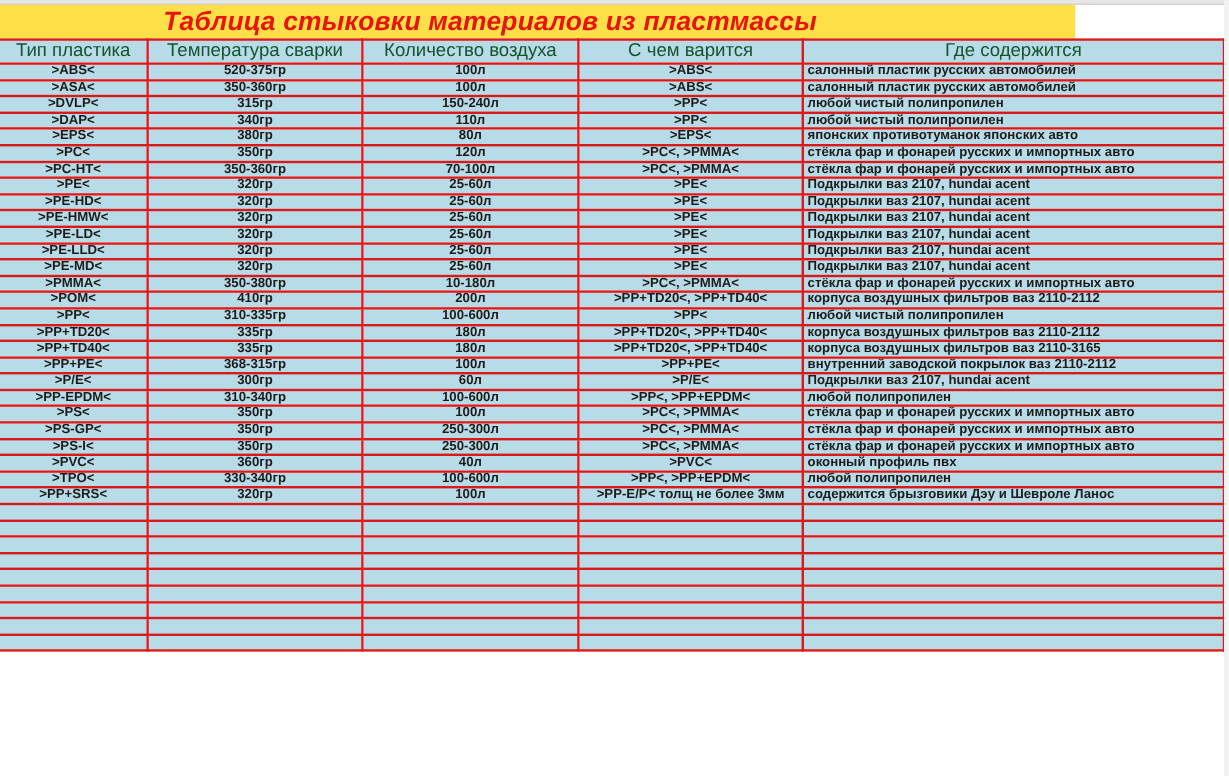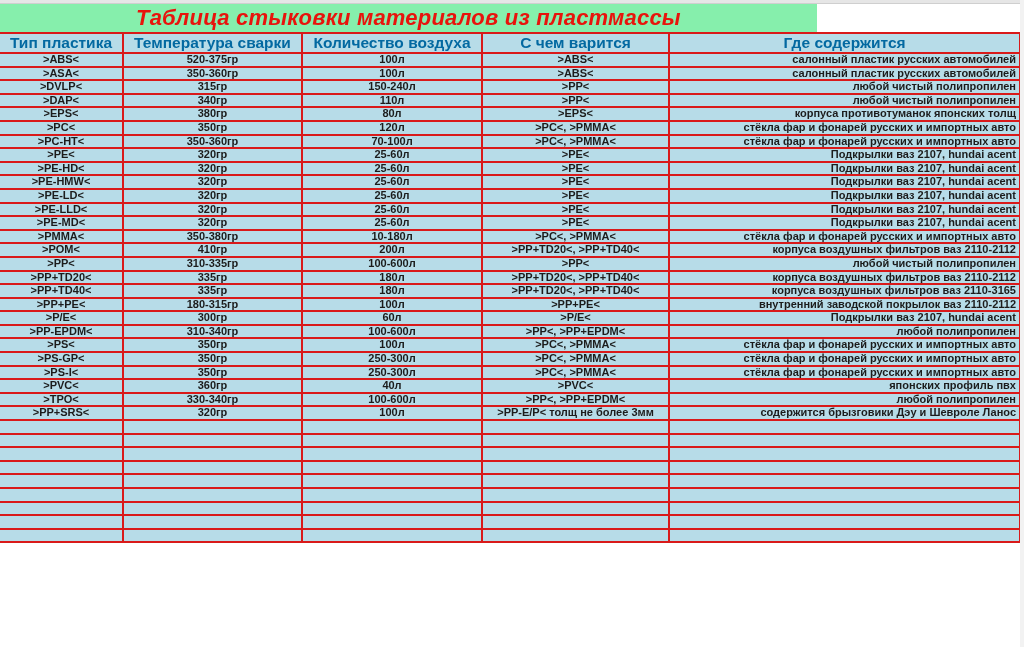--- a/index.html
+++ b/index.html
@@ -7,22 +7,22 @@
     width:1024px; height:647px; overflow:hidden;
     background:#ffffff;
     font-family:"Liberation Sans", "DejaVu Sans", sans-serif;
     position:relative;
   }
   .topstrip {
     position:absolute; left:0; top:0; width:1024px; height:3px;
     background:#e6e6e6; border-bottom:1px solid #cfcfcf;
   }
   .title-row {
-    position:absolute; left:0; top:4px; width:817px; height:28px;
-    background:#86efac;
+    position:absolute; left:0; top:4px; width:896px; height:28px;
+    background:#fde047;
   }
   .title-text {
     position:absolute; left:136px; top:0px;
     font-size:22px; font-weight:bold; font-style:italic;
     color:#e8140c; line-height:28px; white-space:nowrap;
     letter-spacing:0.2px;
   }
   .sheet {
     position:absolute; left:0; top:32px; width:1020px;
     border-collapse:collapse; table-layout:fixed;
@@ -31,24 +31,24 @@
     border:2px solid #d91a1a;
     background:#b7dce8;
     padding:0 3px;
     white-space:nowrap; overflow:hidden;
     font-size:11px; font-weight:bold; color:#1c1c1c;
     height:11.6px; line-height:11.6px;
     text-align:center;
   }
   .sheet tr td:first-child, .sheet tr th:first-child { border-left:none; }
   .sheet th {
-    font-size:15.5px; color:#0369a1; height:18px; line-height:18px;
-    font-weight:bold;
-  }
-  .sheet td.where { text-align:right; }
+    font-size:15.5px; color:#14532d; height:18px; line-height:18px;
+    font-weight:normal;
+  }
+  .sheet td.where { text-align:left; }
   .sheet td.empty { height:11.6px; }
   .rightstrip {
     position:absolute; left:1020px; top:0; width:4px; height:647px;
     background:#f2f2f2;
   }
 </style>
 </head>
 <body>
 
 <div class="topstrip"></div>
@@ -101,21 +101,21 @@
         <td>340гр</td>
         <td>110л</td>
         <td>&gt;PP&lt;</td>
         <td class="where">любой чистый полипропилен</td>
       </tr>
       <tr>
         <td>&gt;EPS&lt;</td>
         <td>380гр</td>
         <td>80л</td>
         <td>&gt;EPS&lt;</td>
-        <td class="where">корпуса противотуманок японских толщ</td>
+        <td class="where">японских противотуманок японских авто</td>
       </tr>
       <tr>
         <td>&gt;PC&lt;</td>
         <td>350гр</td>
         <td>120л</td>
         <td>&gt;PC&lt;, &gt;PMMA&lt;</td>
         <td class="where">стёкла фар и фонарей русских и импортных авто</td>
       </tr>
       <tr>
         <td>&gt;PC-HT&lt;</td>
@@ -196,21 +196,21 @@
       </tr>
       <tr>
         <td>&gt;PP+TD40&lt;</td>
         <td>335гр</td>
         <td>180л</td>
         <td>&gt;PP+TD20&lt;, &gt;PP+TD40&lt;</td>
         <td class="where">корпуса воздушных фильтров ваз 2110-3165</td>
       </tr>
       <tr>
         <td>&gt;PP+PE&lt;</td>
-        <td>180-315гр</td>
+        <td>368-315гр</td>
         <td>100л</td>
         <td>&gt;PP+PE&lt;</td>
         <td class="where">внутренний заводской покрылок ваз 2110-2112</td>
       </tr>
       <tr>
         <td>&gt;P/E&lt;</td>
         <td>300гр</td>
         <td>60л</td>
         <td>&gt;P/E&lt;</td>
         <td class="where">Подкрылки ваз 2107, hundai acent</td>
@@ -241,21 +241,21 @@
         <td>350гр</td>
         <td>250-300л</td>
         <td>&gt;PC&lt;, &gt;PMMA&lt;</td>
         <td class="where">стёкла фар и фонарей русских и импортных авто</td>
       </tr>
       <tr>
         <td>&gt;PVC&lt;</td>
         <td>360гр</td>
         <td>40л</td>
         <td>&gt;PVC&lt;</td>
-        <td class="where">японских профиль пвх</td>
+        <td class="where">оконный профиль пвх</td>
       </tr>
       <tr>
         <td>&gt;TPO&lt;</td>
         <td>330-340гр</td>
         <td>100-600л</td>
         <td>&gt;PP&lt;, &gt;PP+EPDM&lt;</td>
         <td class="where">любой полипропилен</td>
       </tr>
       <tr>
         <td>&gt;PP+SRS&lt;</td>

